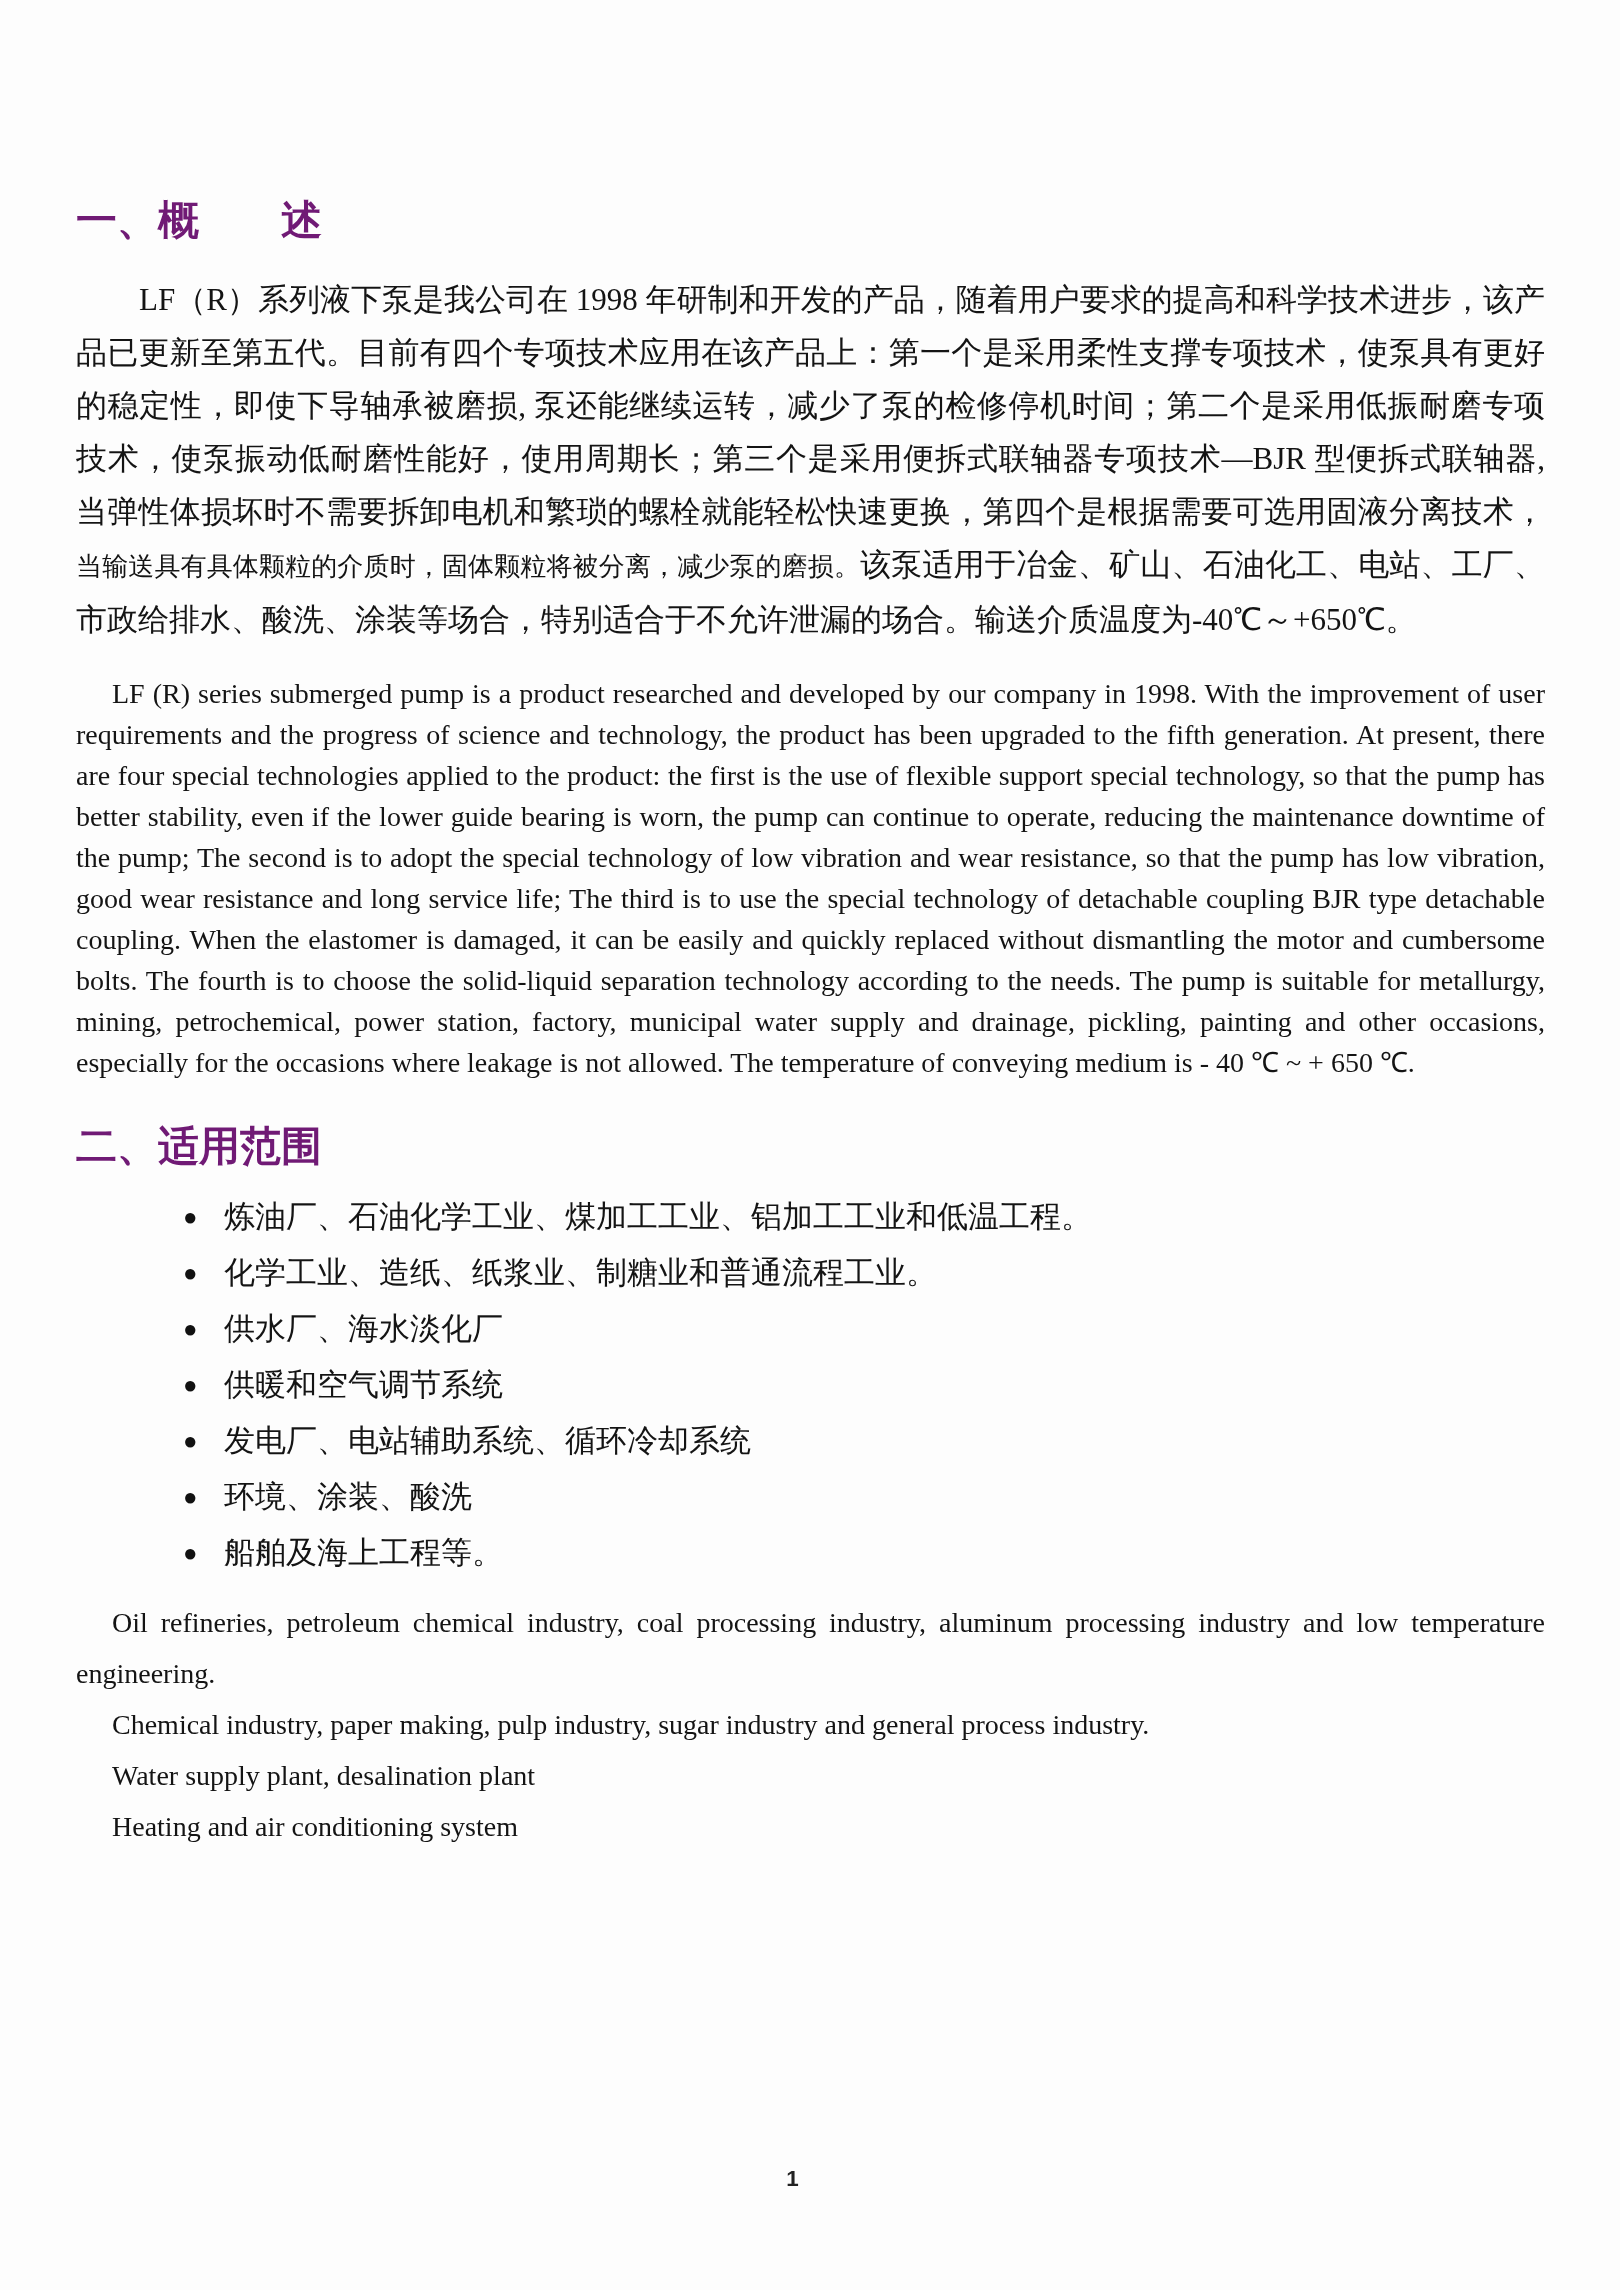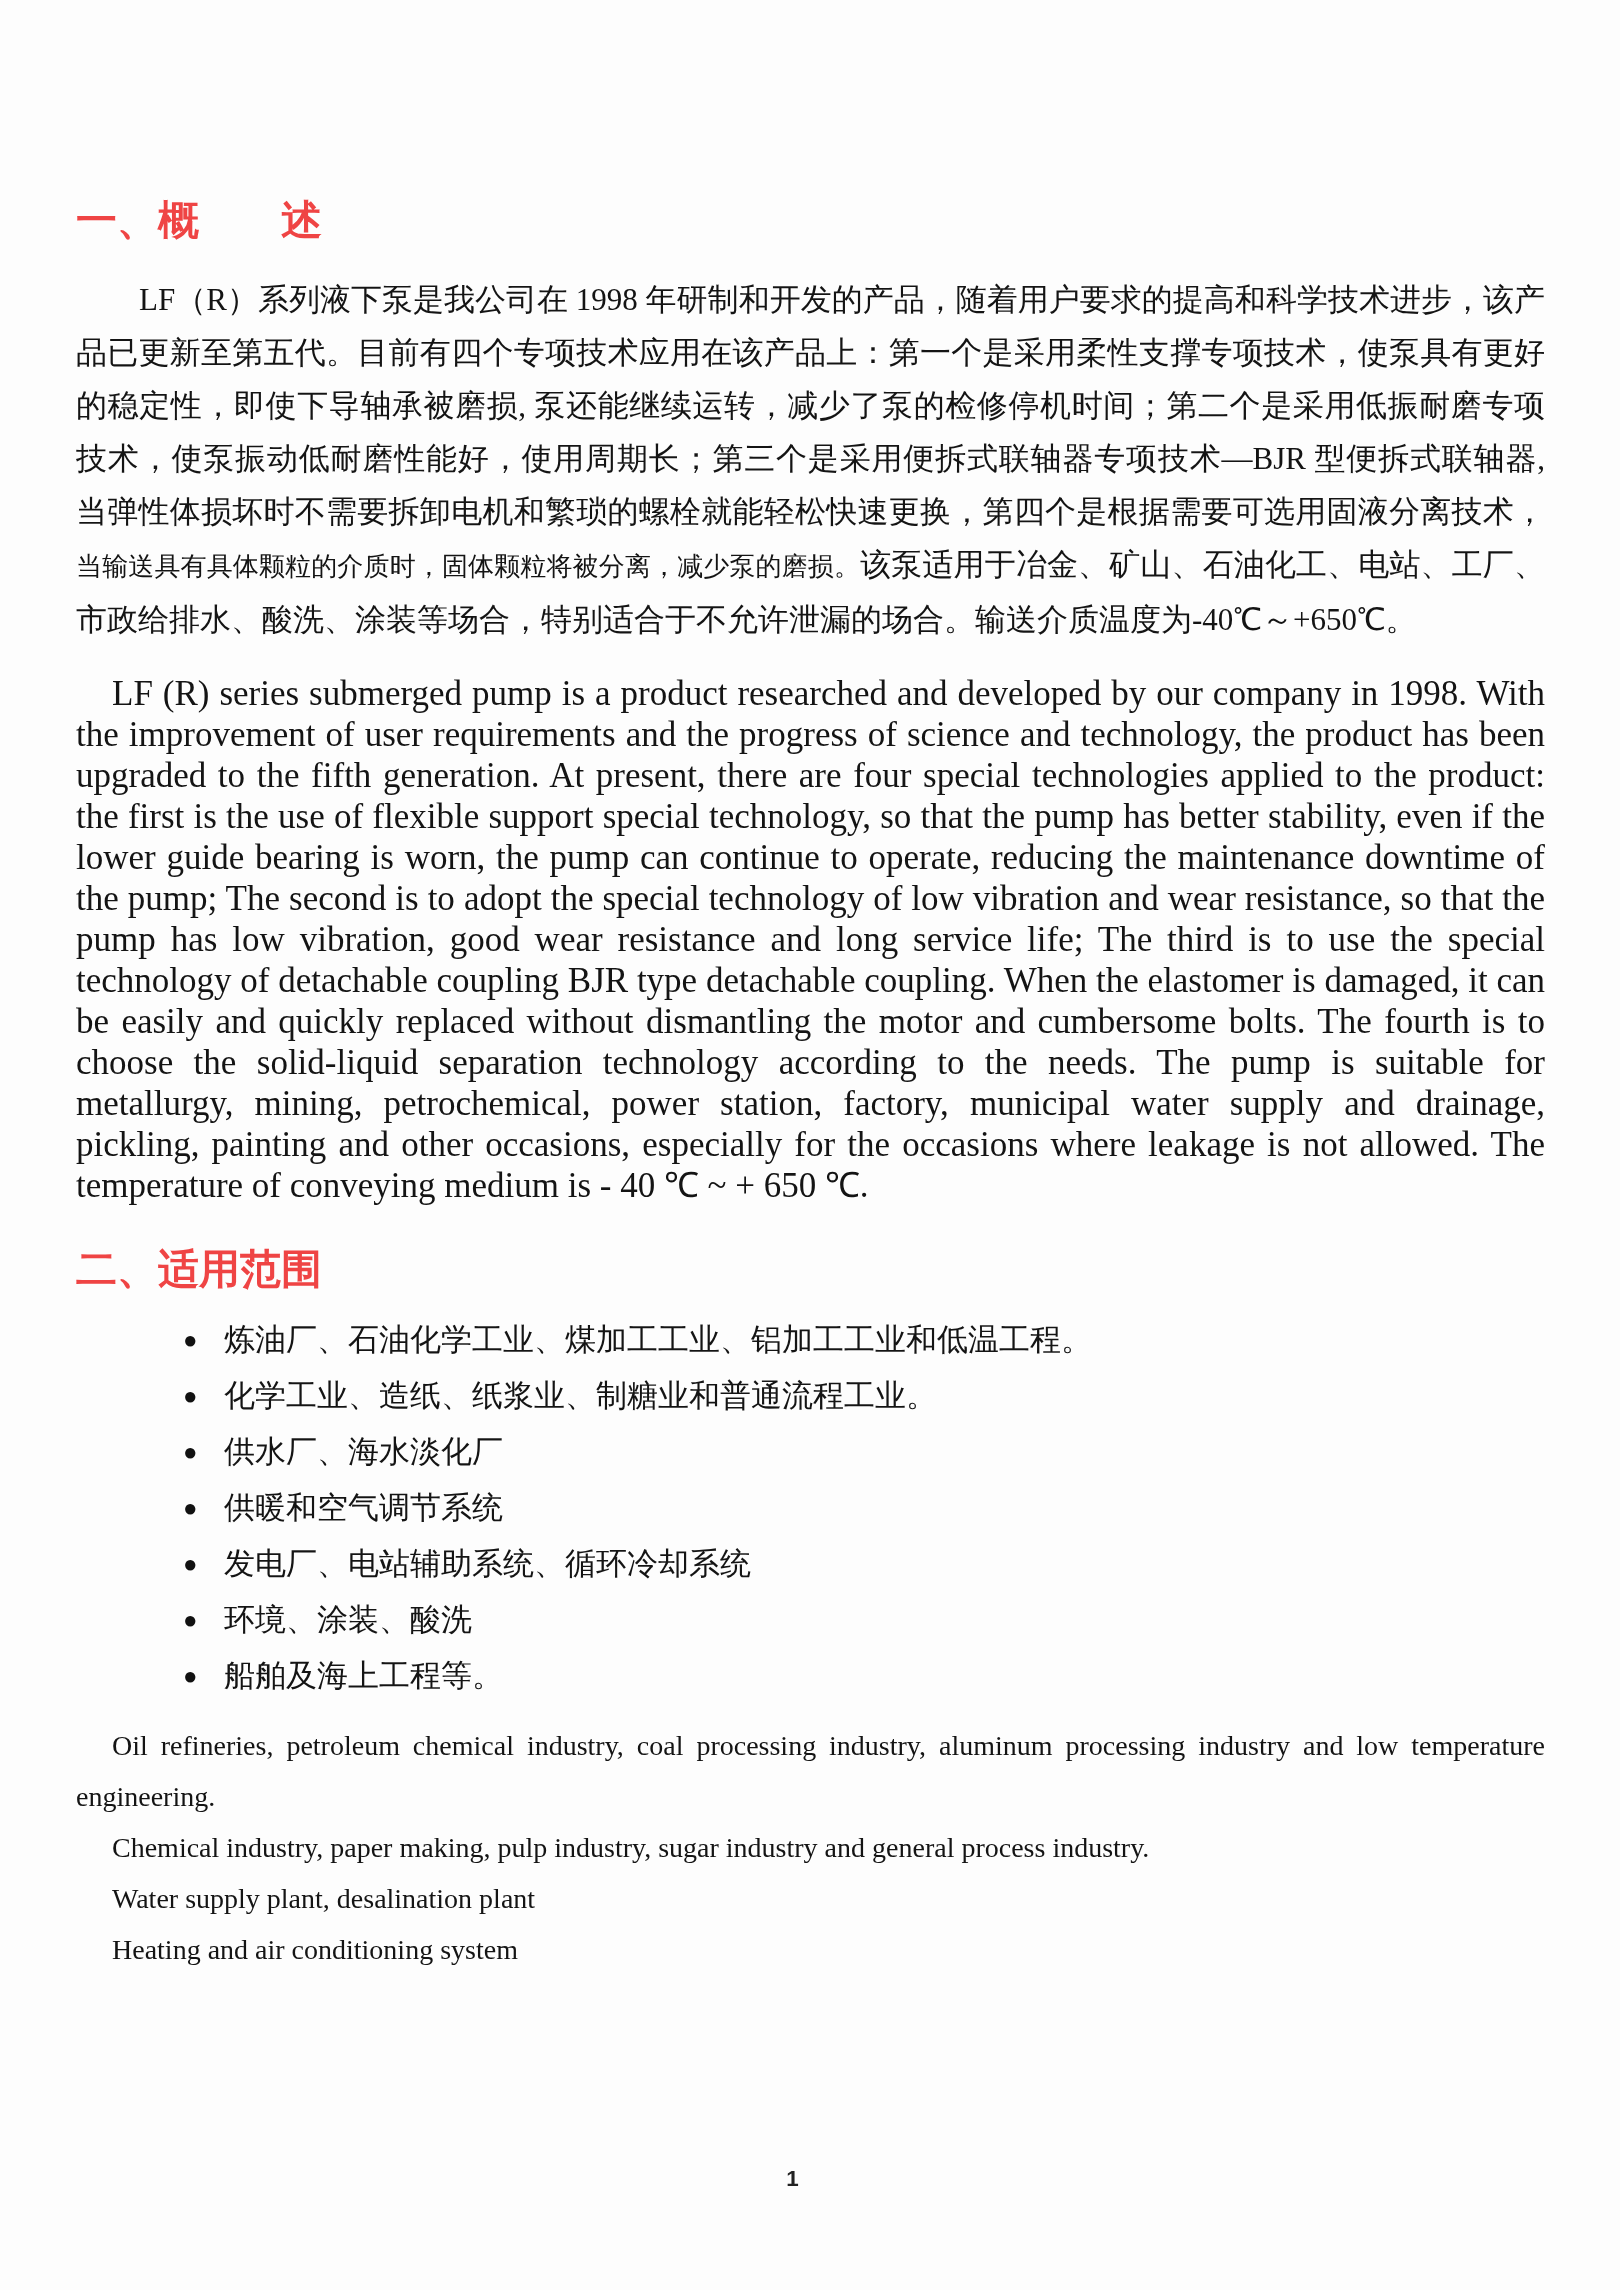--- a/index.html
+++ b/index.html
@@ -17,21 +17,21 @@
     overflow: hidden;
   }
   .content {
     padding: 0 75px 0 76px;
   }
   .section-heading {
     margin: 0;
     font-size: 41px;
     line-height: 59px;
     font-weight: bold;
-    color: #ef4444;
+    color: #701a75;
     font-family: "Liberation Serif", serif;
   }
   .heading-overview { margin-top: 191px; }
   .heading-scope   { margin-top: 34px; }
 
   .cn-para {
     margin: 23px 0 0 0;
     font-size: 31px;
     line-height: 53px;
     text-align: justify;
@@ -39,21 +39,21 @@
   }
   .cn-para .small-seg { font-size: 26px; }
 
   .summary-label {
     margin: 14.3px 0 0 0;
     font-size: 28px;
     line-height: 36px;
   }
   .en-para {
     margin: 27px 0 0 0;
-    font-size: 35px;
+    font-size: 28px;
     line-height: 41px;
     text-align: justify;
     text-indent: 36px;
   }
 
   .bullet-list {
     list-style: none;
     margin: 12.5px 0 0 0;
     padding: 0;
   }

